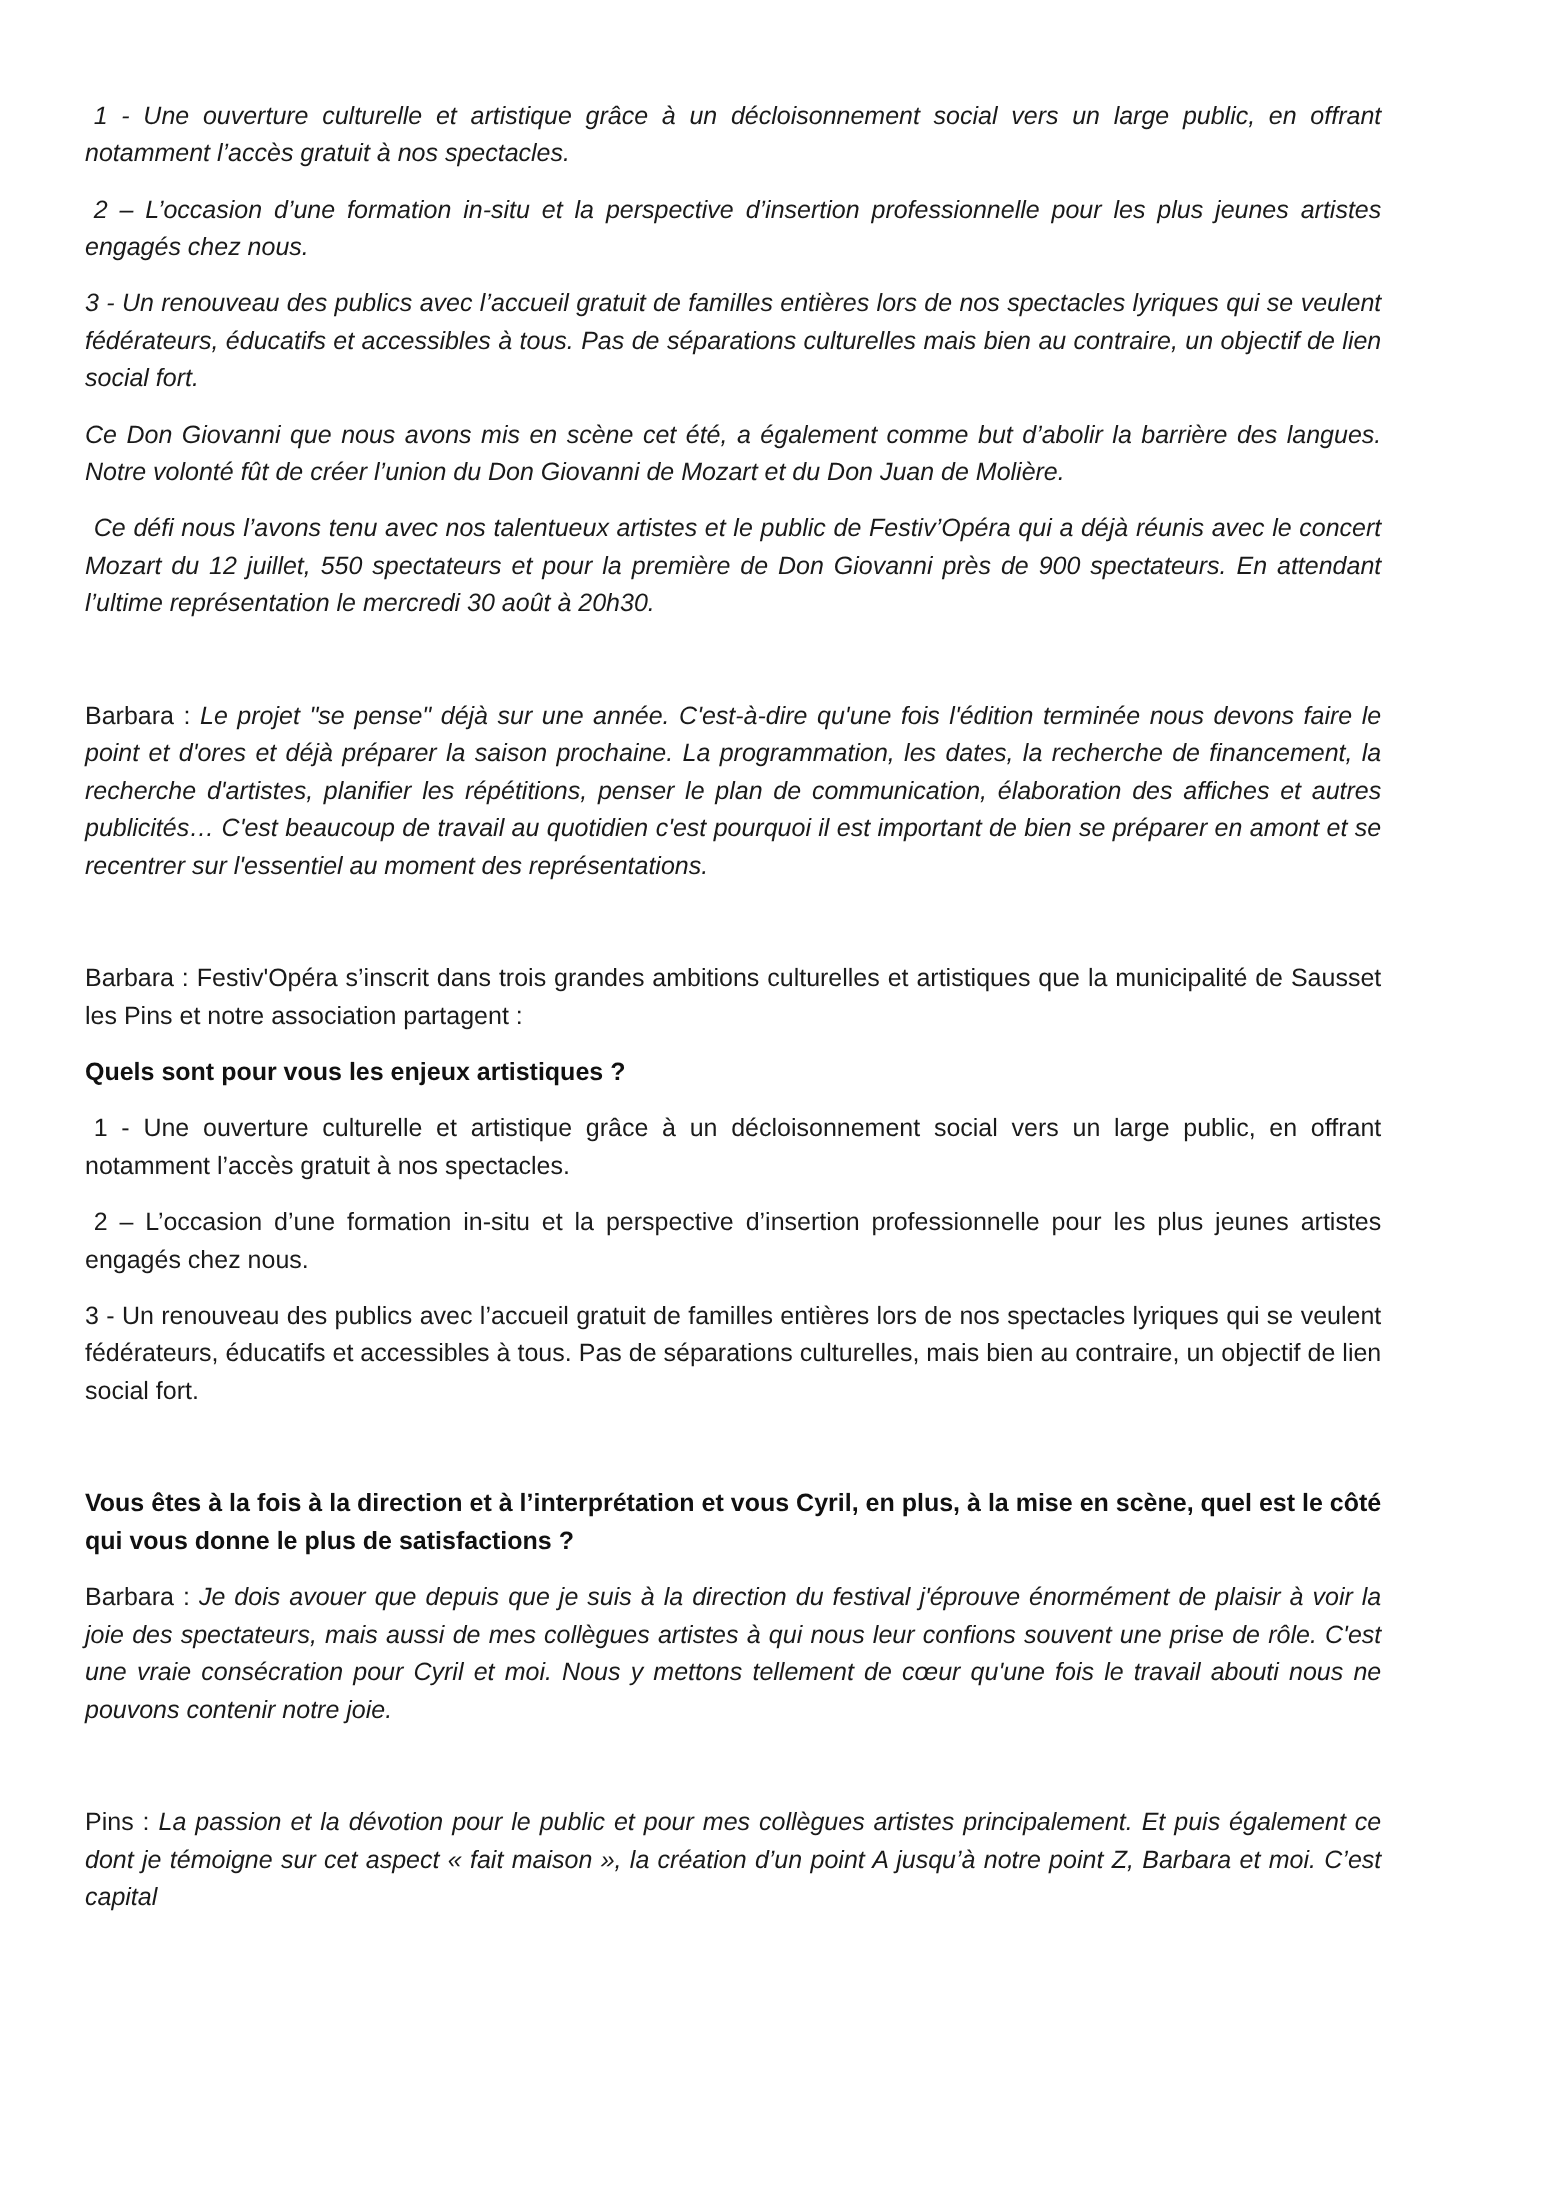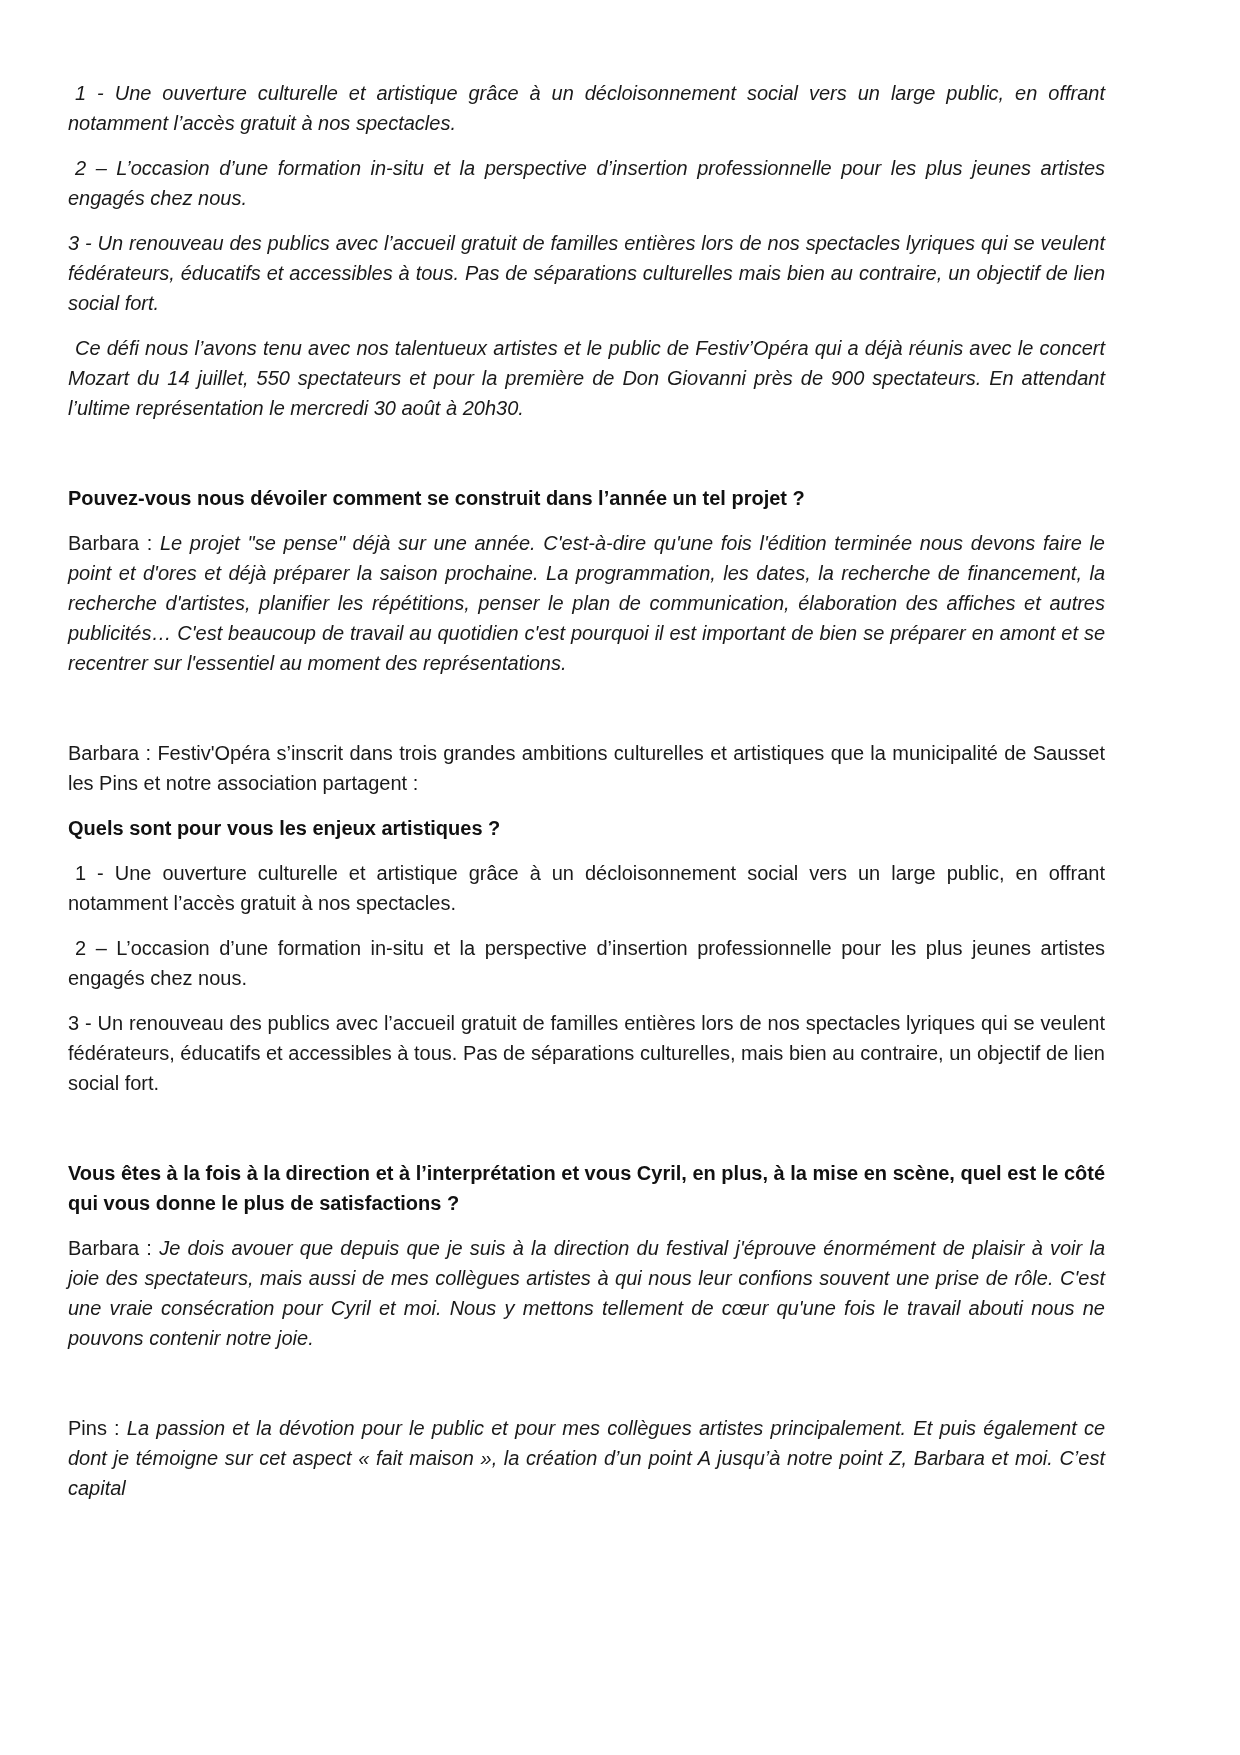--- a/index.html
+++ b/index.html
@@ -33,23 +33,23 @@
   .speaker-regular .answer-text { font-style: normal; }
 </style>
 </head>
 <body>
 
 <div class="page">
   <div id="document-content">
       <p class="para italic indent">1 - Une ouverture culturelle et artistique grâce à un décloisonnement social vers un large public, en offrant notamment l’accès gratuit à nos spectacles.</p>
       <p class="para italic indent">2 – L’occasion d’une formation in-situ et la perspective d’insertion professionnelle pour les plus jeunes artistes engagés chez nous.</p>
       <p class="para italic">3 - Un renouveau des publics avec l’accueil gratuit de familles entières lors de nos spectacles lyriques qui se veulent fédérateurs, éducatifs et accessibles à tous. Pas de séparations culturelles mais bien au contraire, un objectif de lien social fort.</p>
-      <p class="para italic indent">Ce défi nous l’avons tenu avec nos talentueux artistes et le public de Festiv’Opéra qui a déjà réunis avec le concert Mozart du 14 juillet, 550 spectateurs et pour la première de Don Giovanni près de 900 spectateurs. En attendant l’ultime représentation le mercredi 30 août à 20h30.</p>
+      <p class="para italic">Ce Don Giovanni que nous avons mis en scène cet été, a également comme but d’abolir la barrière des langues. Notre volonté fût de créer l’union du Don Giovanni de Mozart et du Don Juan de Molière.</p>
+      <p class="para italic indent">Ce défi nous l’avons tenu avec nos talentueux artistes et le public de Festiv’Opéra qui a déjà réunis avec le concert Mozart du 12 juillet, 550 spectateurs et pour la première de Don Giovanni près de 900 spectateurs. En attendant l’ultime représentation le mercredi 30 août à 20h30.</p>
       <p class="para spacer"></p>
-      <p class="para bold">Pouvez-vous nous dévoiler comment se construit dans l’année un tel projet ?</p>
       <p class="para speaker-italic"><span class="speaker">Barbara</span><span class="sep"> : </span><span class="answer-text">Le projet "se pense" déjà sur une année. C'est-à-dire qu'une fois l'édition terminée nous devons faire le point et d'ores et déjà préparer la saison prochaine. La programmation, les dates, la recherche de financement, la recherche d'artistes, planifier les répétitions, penser le plan de communication, élaboration des affiches et autres publicités… C'est beaucoup de travail au quotidien c'est pourquoi il est important de bien se préparer en amont et se recentrer sur l'essentiel au moment des représentations.</span></p>
       <p class="para spacer"></p>
       <p class="para speaker-regular"><span class="speaker">Barbara</span><span class="sep"> : </span><span class="answer-text">Festiv'Opéra s’inscrit dans trois grandes ambitions culturelles et artistiques que la municipalité de Sausset les Pins et notre association partagent :</span></p>
       <p class="para bold">Quels sont pour vous les enjeux artistiques ?</p>
       <p class="para regular indent">1 - Une ouverture culturelle et artistique grâce à un décloisonnement social vers un large public, en offrant notamment l’accès gratuit à nos spectacles.</p>
       <p class="para regular indent">2 – L’occasion d’une formation in-situ et la perspective d’insertion professionnelle pour les plus jeunes artistes engagés chez nous.</p>
       <p class="para regular">3 - Un renouveau des publics avec l’accueil gratuit de familles entières lors de nos spectacles lyriques qui se veulent fédérateurs, éducatifs et accessibles à tous. Pas de séparations culturelles, mais bien au contraire, un objectif de lien social fort.</p>
       <p class="para spacer"></p>
       <p class="para bold">Vous êtes à la fois à la direction et à l’interprétation et vous Cyril, en plus, à la mise en scène, quel est le côté qui vous donne le plus de satisfactions ?</p>
       <p class="para speaker-italic"><span class="speaker">Barbara</span><span class="sep"> : </span><span class="answer-text">Je dois avouer que depuis que je suis à la direction du festival j'éprouve énormément de plaisir à voir la joie des spectateurs, mais aussi de mes collègues artistes à qui nous leur confions souvent une prise de rôle. C'est une vraie consécration pour Cyril et moi. Nous y mettons tellement de cœur qu'une fois le travail abouti nous ne pouvons contenir notre joie.</span></p>

